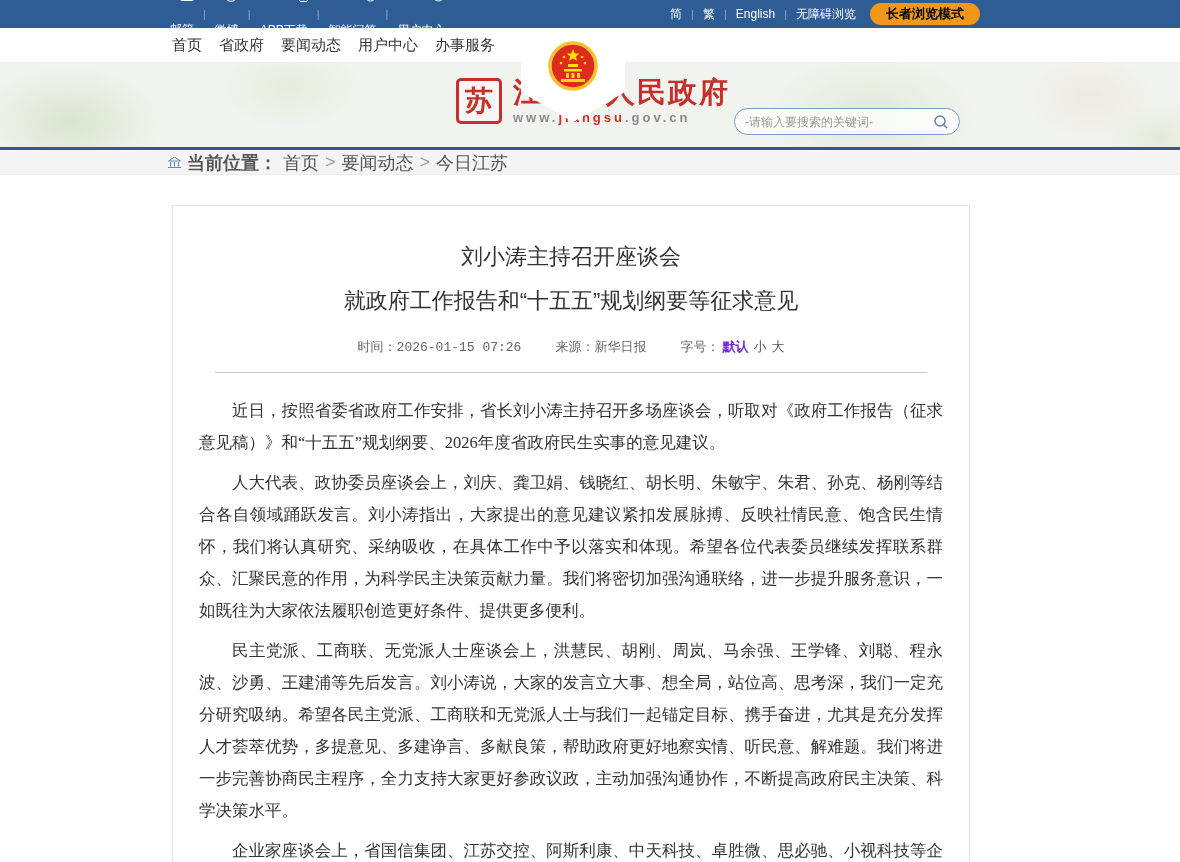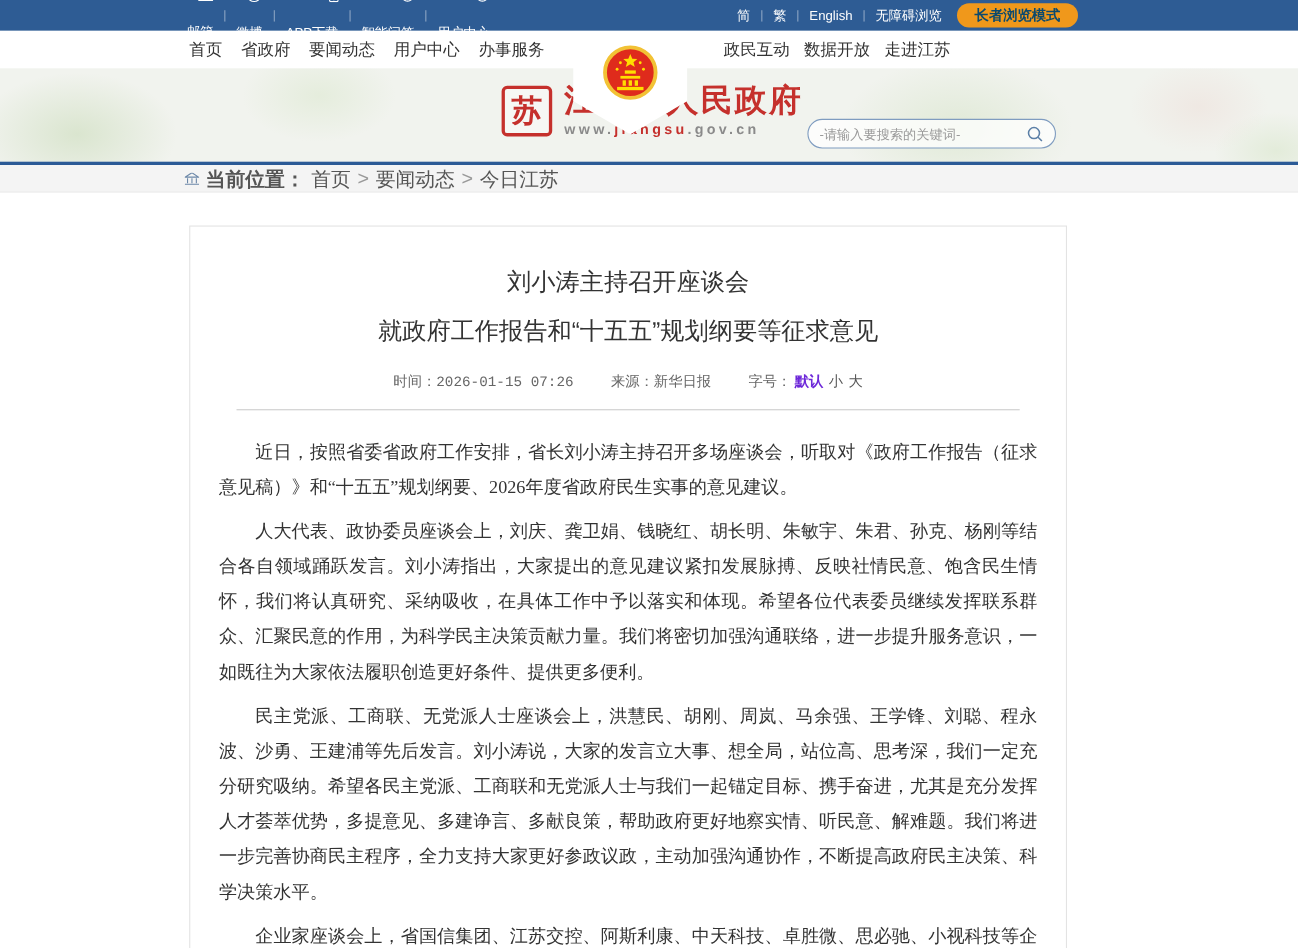--- a/index.html
+++ b/index.html
@@ -8,21 +8,21 @@
 
   
   .topbar { height:28px; background:#2e5c94; color:#fff; font-size:12px; }
   .tb-inner { width:810px; margin-left:170px; height:28px; display:flex;
     align-items:center; justify-content:space-between; }
   .tb-left, .tb-right { display:flex; align-items:center; }
   .tb-link { display:flex; align-items:flex-end; gap:20px; color:#fff;
     text-decoration:none; cursor:pointer; white-space:nowrap;flex-direction:column; }
   .tb-sep { color:rgba(255,255,255,.45); margin:0 9px; font-size:11px; }
   .tb-icon svg { display:block; }
-  .elder-btn { margin-left:14px; background:#f0981b; color:#0c4a6e;
+  .elder-btn { margin-left:14px; background:#f0981b; color:#000000;
     border:none; border-radius:14px; height:22px; padding:0 16px;
     font-size:13px; font-weight:bold; cursor:pointer;
     font-family:"Liberation Sans", sans-serif; }
 
   
   .nav { height:34px; background:#fff; position:relative; z-index:5; }
   .nav-inner { position:relative; width:800px; margin-left:172px; height:34px; }
   .nav-left { position:absolute; left:0; top:0; height:34px; display:flex;
     align-items:center; gap:17px; }
   .nav-right { position:absolute; left:486px; top:0; height:34px; display:flex;
@@ -180,25 +180,20 @@
           <circle cx="38" cy="23" r="1.3" fill="#ffde00"></circle>
           <rect x="21" y="24" width="10" height="3" fill="#ffde00"></rect>
           <rect x="17" y="29" width="18" height="2.5" fill="#ffde00"></rect>
           <rect x="19" y="33" width="3" height="5" fill="#ffde00"></rect>
           <rect x="24.5" y="33" width="3" height="5" fill="#ffde00"></rect>
           <rect x="30" y="33" width="3" height="5" fill="#ffde00"></rect>
           <rect x="14" y="39" width="24" height="3" fill="#ffde00"></rect>
         </svg>
       </span>
     </div>
-    <div class="nav-right">
-      <a class="nav-item">政民互动</a>
-      <a class="nav-item">数据开放</a>
-      <a class="nav-item">走进江苏</a>
-    </div>
   </div>
 </div>
 
 <div class="banner">
   <div class="banner-inner">
     <div class="logo-block">
       <div class="seal">
         <span>苏</span>
       </div>
       <div class="logo-text">

